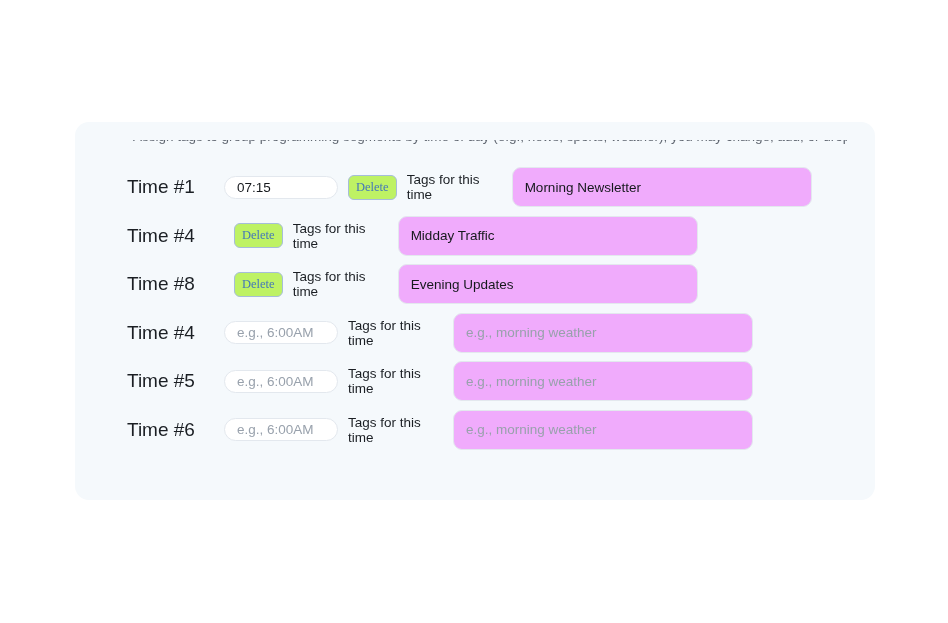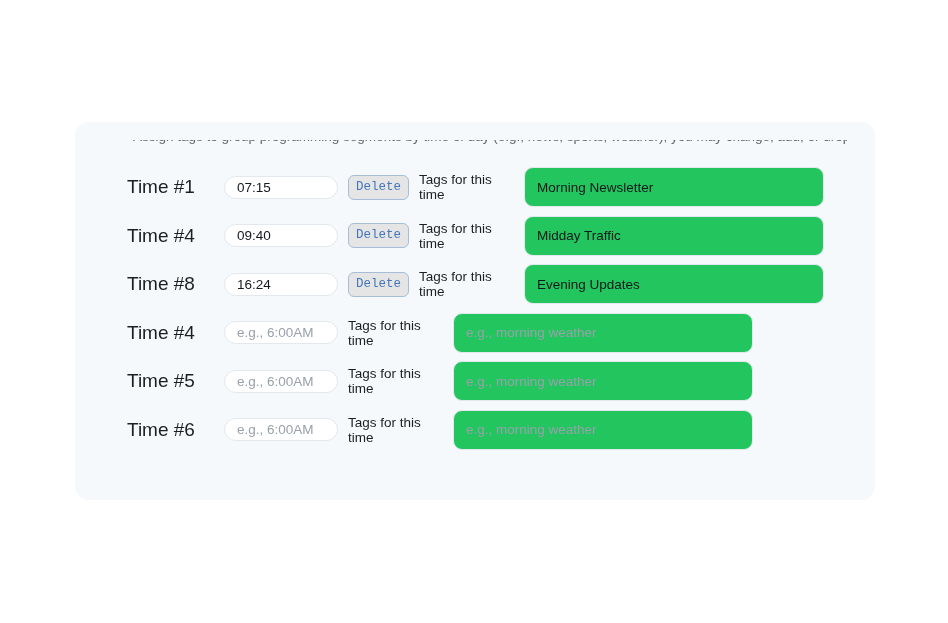--- a/index.html
+++ b/index.html
@@ -60,44 +60,44 @@
     color: #15181c;
     outline: none;
   }
 
   .delete-btn {
     height: 25px;
     margin-left: 10px;
     padding: 0 7px;
     border: 1px solid #a6bdd9;
     border-radius: 6px;
-    background: #e5e5e5;
+    background: #bef264;
     color: #4577b9;
-    font-family: Liberation Mono, monospace;
+    font-family: Liberation Serif, serif;
     font-size: 12.5px;
     line-height: 23px;
     cursor: pointer;
   }
 
   .tags-label {
     margin-left: 10px;
     width: 95px;
     flex: 0 0 95px;
     font-size: 13.5px;
     color: #1b1f24;
   }
 
   .tags-input {
     width: 300px;
     height: 40px;
     flex: 0 0 300px;
     margin-left: 10px;
     border: 1px solid #e3e8ee;
     border-radius: 9px;
-    background: #22c55e;
+    background: #f0abfc;
     padding: 0 12px;
     font-family: "Liberation Sans", "DejaVu Sans", sans-serif;
     font-size: 13.5px;
     color: #15181c;
     outline: none;
   }
 
   input::placeholder { color: #98a1ac; opacity: 1; }
 </style>
 </head>
@@ -111,29 +111,27 @@
   <div class="row">
     <span class="row-label">Time #1</span>
     <input class="time-input" type="text" value="07:15" style="">
     <button class="delete-btn" type="button">Delete</button>
     <span class="tags-label">Tags for this time</span>
     <input class="tags-input" type="text" value="Morning Newsletter" style="">
   </div>
 
   <div class="row">
     <span class="row-label">Time #4</span>
-    <input class="time-input" type="text" value="09:40" style="">
     <button class="delete-btn" type="button">Delete</button>
     <span class="tags-label">Tags for this time</span>
     <input class="tags-input" type="text" value="Midday Traffic" style="">
   </div>
 
   <div class="row">
     <span class="row-label">Time #8</span>
-    <input class="time-input" type="text" value="16:24" style="">
     <button class="delete-btn" type="button">Delete</button>
     <span class="tags-label">Tags for this time</span>
     <input class="tags-input" type="text" value="Evening Updates" style="">
   </div>
 
   <div class="row">
     <span class="row-label">Time #4</span>
     <input class="time-input" type="text" placeholder="e.g., 6:00AM" style="">
 
     <span class="tags-label">Tags for this time</span>

